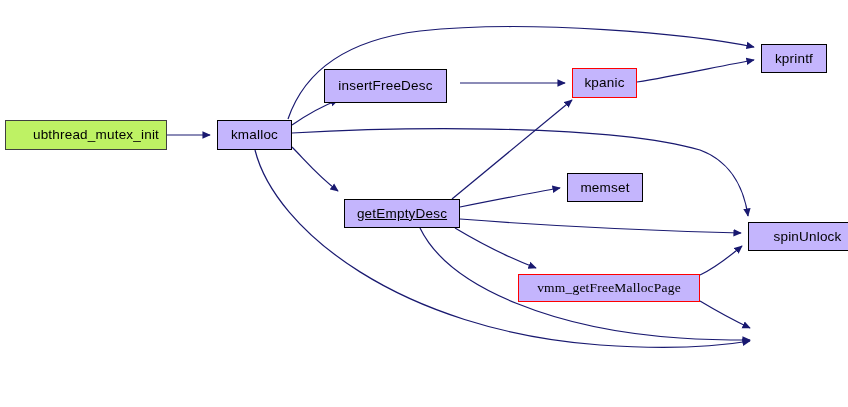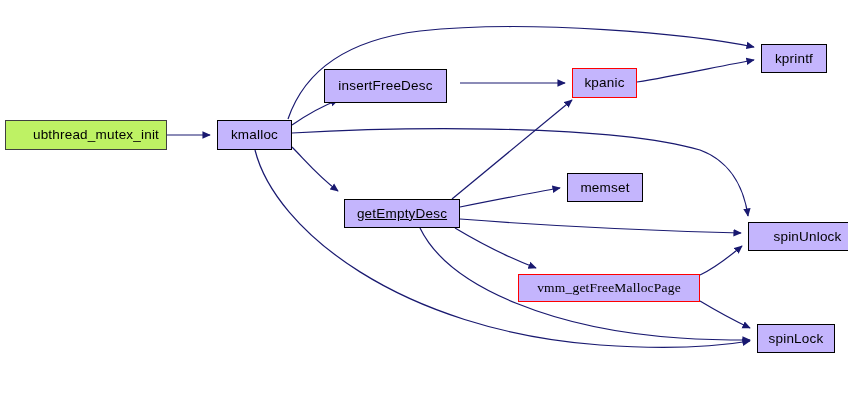--- a/index.html
+++ b/index.html
@@ -125,17 +125,14 @@
   </div>
 
   <div class="node red" style="left:518px; top:274px; width:182px; height:28px;font-family:Liberation Serif, serif;">
     <span class="node-label">vmm_getFreeMallocPage</span>
   </div>
 
   <div class="node" style="left:748px; top:222px; width:119px; height:29px;">
     <span class="node-label">spinUnlock</span>
   </div>
 
-  <div class="node" style="left:757px; top:324px; width:78px; height:29px;">
-    <span class="node-label">spinLock</span>
-  </div>
 
 </div>
 
 </body></html>

